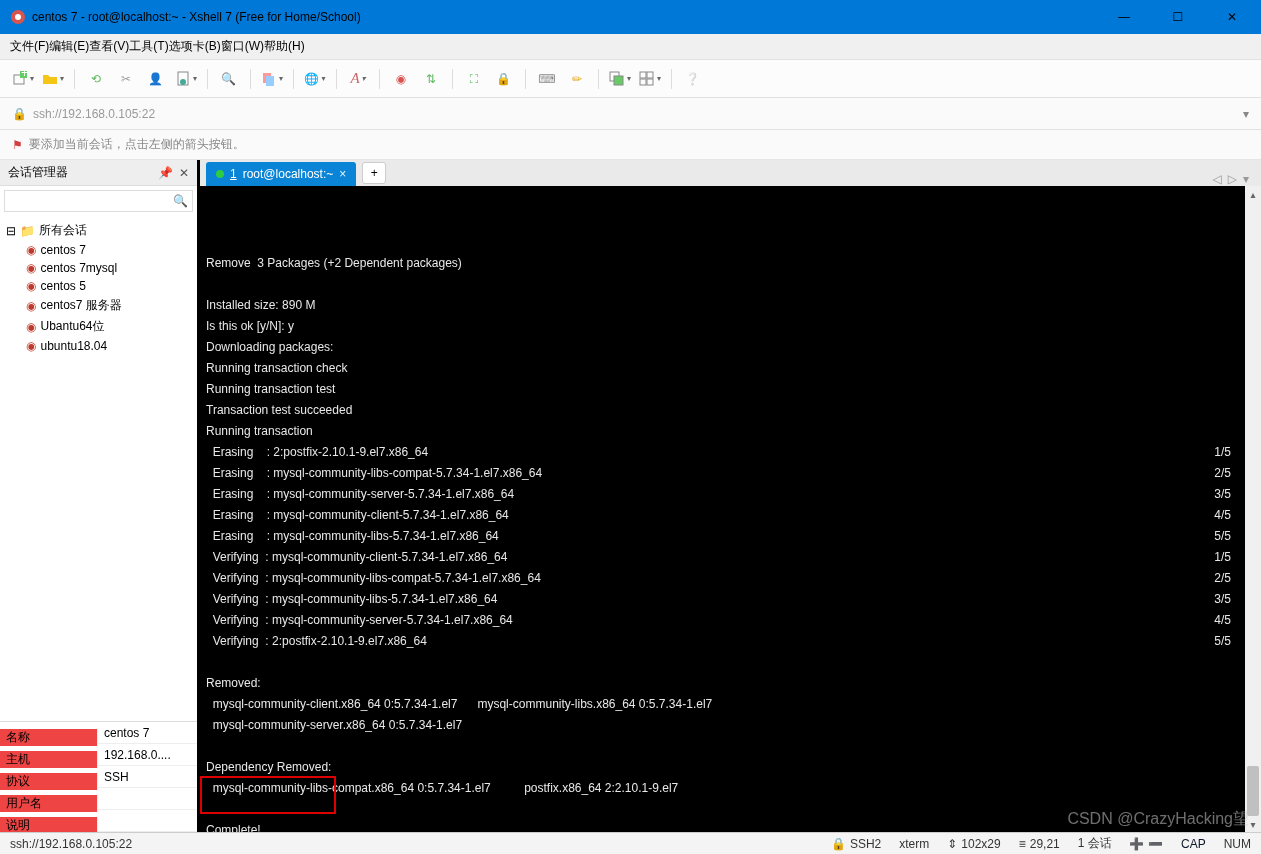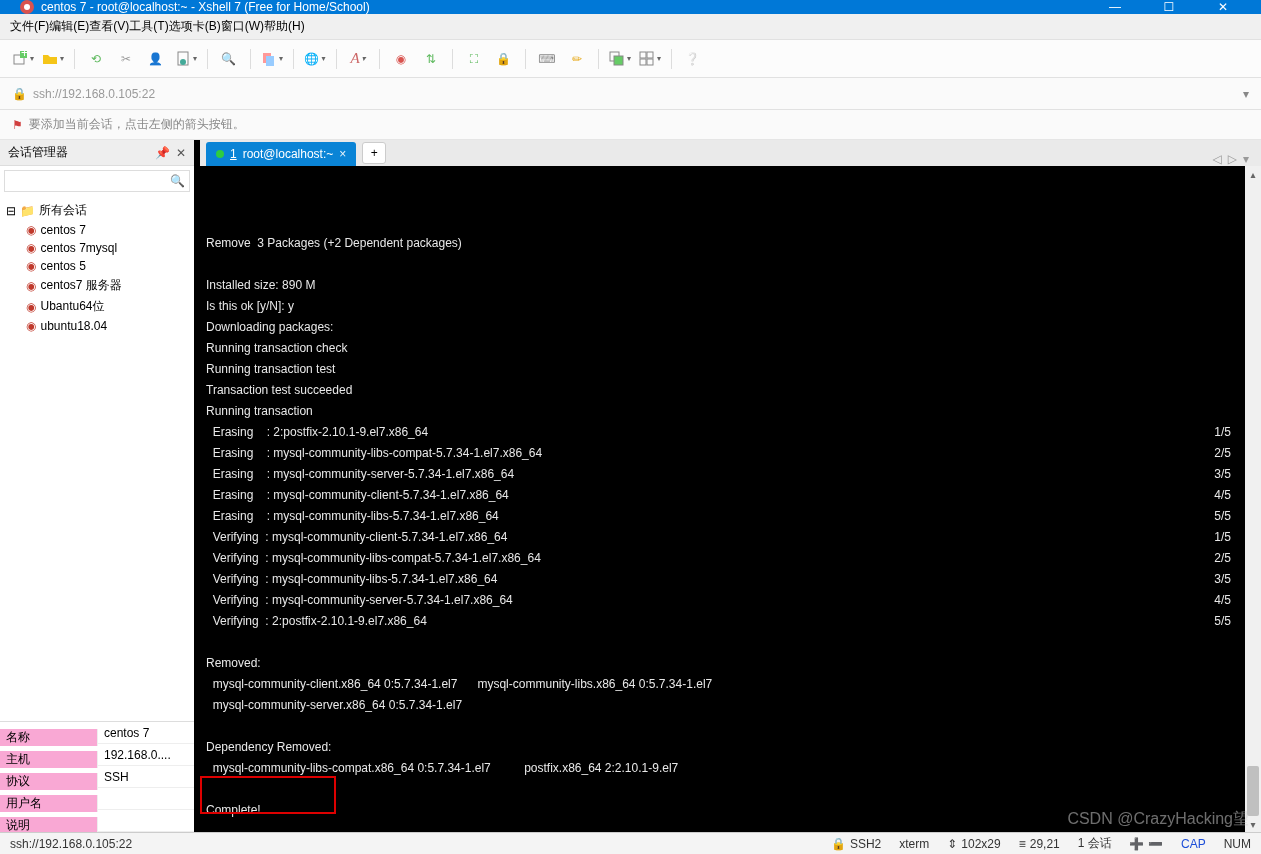--- a/index.html
+++ b/index.html
@@ -1,18 +1,18 @@
 <!DOCTYPE html>
 <html><head>
 <meta charset="utf-8">
 <style>
 * { margin: 0; padding: 0; box-sizing: border-box; font-family: "Microsoft YaHei", "Segoe UI", sans-serif; font-size: 12px; }
 body { width: 1261px; height: 854px; background: #fff; display: flex; flex-direction: column; overflow: hidden; }
 
-.titlebar { height: 14px; background: #0078d7; color: #ffffff; display: flex; align-items: center; padding: 0 19px; }
+.titlebar { height: 34px; background: #0078d7; color: #000000; display: flex; align-items: center; padding: 0 10px; }
 .titlebar .ico { width: 16px; height: 16px; margin-right: 6px; }
 .titlebar .title { flex: 1; font-size: 12px; }
 .titlebar .winbtns { display: flex; gap: 24px; padding-right: 4px; }
 .titlebar .winbtns span { cursor: default; width: 30px; text-align:center;}
 
 .menubar { height: 26px; background: #f0f0f0; display: flex; align-items: center; padding: 0 10px; border-bottom: 1px solid #e1e1e1; }
 .menubar span { font-size: 12px; cursor: default; }
 
 .toolbar { height: 38px; background: #fcfcfc; border-bottom: 1px solid #e1e1e1; display: flex; align-items: center; padding: 0 10px; gap: 4px; }
 .toolbar .tbtn { width: 26px; height: 26px; display:flex; align-items:center; justify-content:center; border-radius:3px; }
@@ -22,36 +22,36 @@
 .addrbar { height: 32px; background: #fafafa; border-bottom: 1px solid #e1e1e1; display: flex; align-items: center; padding: 0 12px; }
 .addrbar .lock { color:#e6a817; margin-right:6px;}
 .addrbar .url { flex:1; color:#999; }
 .addrbar .carr { color:#888; }
 
 .hintbar { height: 30px; background: #fafafa; border-bottom: 1px solid #e5e5e5; display:flex; align-items:center; padding:0 12px; color:#888;}
 .hintbar .flag { color:#d13f3f; margin-right:6px;}
 
 .main { flex:1; display:flex; min-height:0; }
 
-.sidebar { width: 200px; border-right: 6px solid #000000; display:flex; flex-direction:column; background:#fff;}
+.sidebar { width: 200px; border-right: 3px solid #000000; display:flex; flex-direction:column; background:#fff;}
 .panel-hdr { height:26px; background:#eee; border-bottom:1px solid #ddd; display:flex; align-items:center; padding:0 8px; font-size:12px;}
 .panel-hdr .gap { flex:1; }
 .panel-hdr .pin, .panel-hdr .x { margin-left:6px; color:#555; cursor:default;}
 .searchbox { border:1px solid #ddd; margin:4px; height:22px; display:flex; align-items:center; padding:0 4px;}
 .searchbox .mag { margin-left:auto; color:#999;}
 .tree { flex:1; padding:4px 6px; overflow:auto; }
 .tree .root { display:flex; align-items:center; gap:4px; padding:2px 0;}
 .tree .root .folder { color:#f5c518;}
 .tree .sessions { margin-left:20px; }
 .tree .sess { display:flex; align-items:center; gap:4px; padding:2px 0;}
 .tree .sess .sico { color:#c0392b;}
 
 .props { border-top:1px solid #ddd;}
 .props .row { display:flex; border-bottom:1px solid #eee; height:22px; align-items:center;}
-.props .row .k { width:98px; padding-left:6px; border-right:1px solid #eee; background:#f9a8d4;margin-top:9px;}
+.props .row .k { width:98px; padding-left:6px; border-right:1px solid #eee; background:#ef4444;margin-top:9px;}
 .props .row .v { flex:1; padding-left:6px; overflow:hidden; white-space:nowrap; text-overflow:ellipsis;}
 
 .termwrap { flex:1; display:flex; flex-direction:column; background:#fff; min-width:0;}
 .tabbar { height:26px; background:#eaeaea; display:flex; align-items:flex-end; padding:0 6px; gap:2px; position:relative;}
 .tab { background:#0a84d6; color:#fff; height:24px; display:flex; align-items:center; padding:0 10px; border-radius:3px 3px 0 0; gap:6px;}
 .tab .dot { width:8px; height:8px; background:#2ecc40; border-radius:50%;}
 .tab .num { text-decoration:underline;}
 .tab .tx { color:#fff; opacity:.9; font-size:12px;}
 .tabadd { width:24px; height:22px; border:1px solid #ccc; display:flex; align-items:center; justify-content:center; background:#fff; border-radius:3px; margin-bottom:2px; margin-left:4px;}
 .tabbar .navbtns { margin-left:auto; display:flex; gap:6px; color:#999; padding-right:6px; align-items:center;}
@@ -279,17 +279,17 @@
   <span class="gap"></span>
   <span class="seg">
       <span class="lockico">🔒</span>
       <span>SSH2</span>
     </span>
   <span class="seg">xterm</span>
   <span class="seg">⇕ <span>102x29</span></span>
   <span class="seg">≡ <span>29,21</span></span>
   <span class="seg">1 会话</span>
   <span class="seg">➕ ➖</span>
-  <span class="seg" style="color:#1d4ed8">CAP</span>
+  <span class="seg" style="color:#0f172a">CAP</span>
   <span class="seg">NUM</span>
 </div>
 
 <div class="watermark">CSDN @CrazyHacking望</div>
 
 </body></html>

